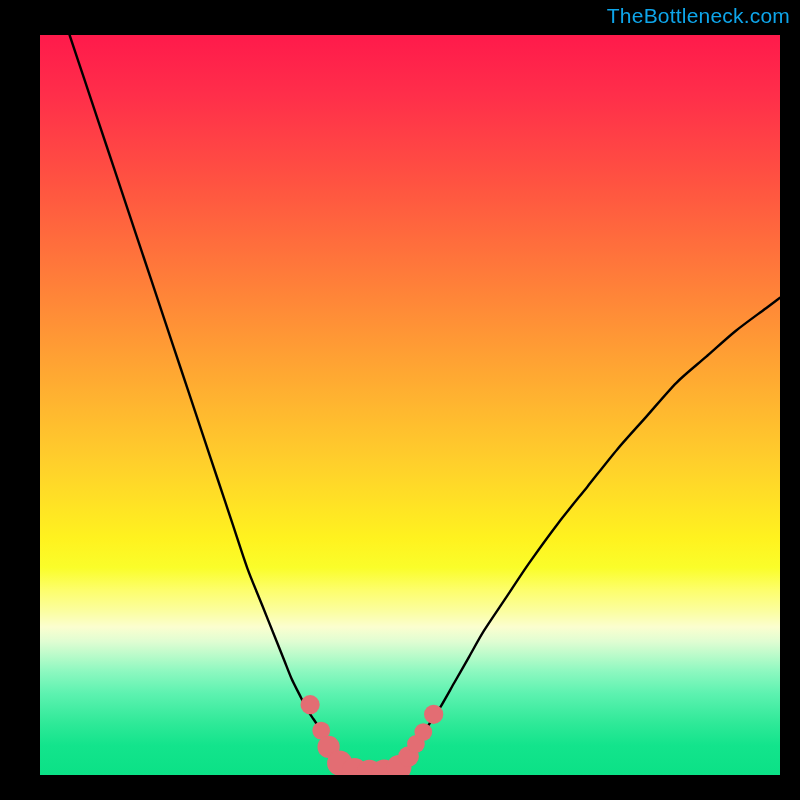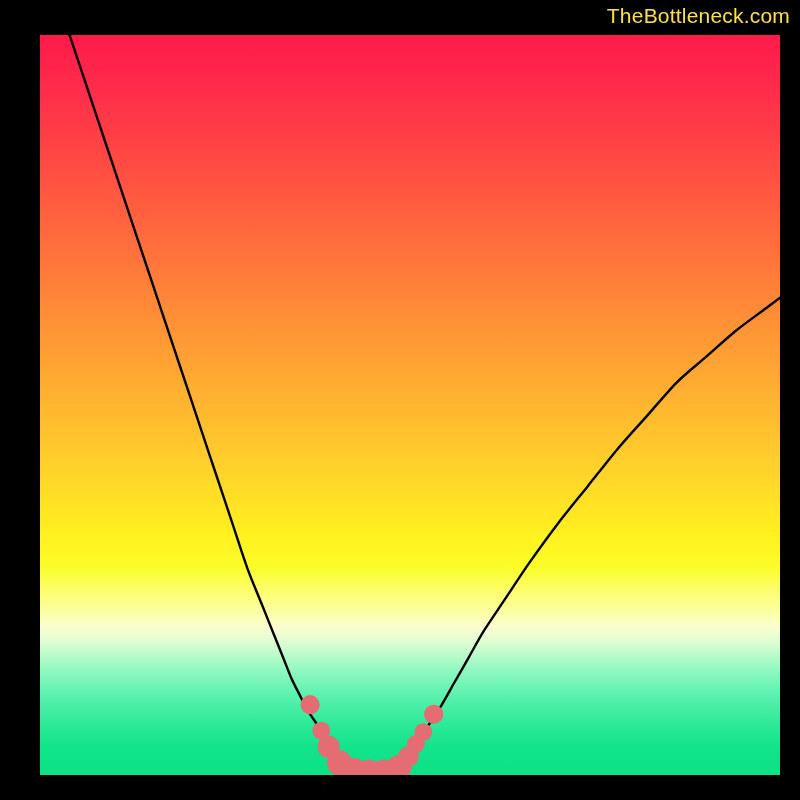--- a/index.html
+++ b/index.html
@@ -14,21 +14,21 @@
   .stage {
     position: relative;
     width: 800px;
     height: 800px;
     background: #000;
   }
   .watermark {
     position: absolute;
     top: 4px;
     right: 10px;
-    color: #fde047;
+    color: #0ea5e9;
     font-size: 21px;
     letter-spacing: 0.2px;
     font-weight: 400;
     z-index: 5;
   }
   .plot-area {
     position: absolute;
     left: 40px;
     top: 35px;
     width: 740px;

